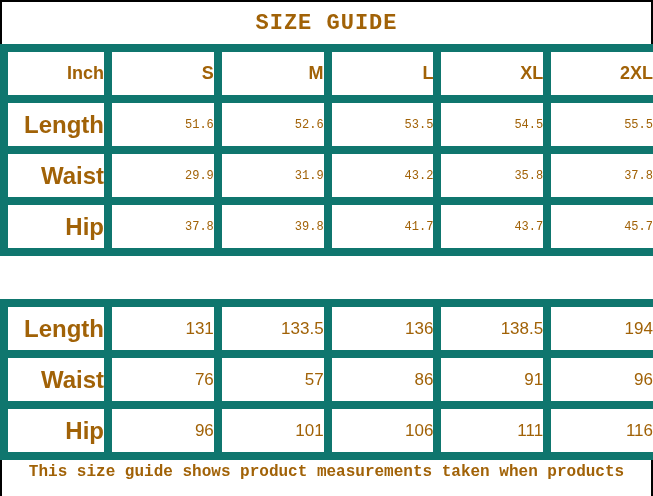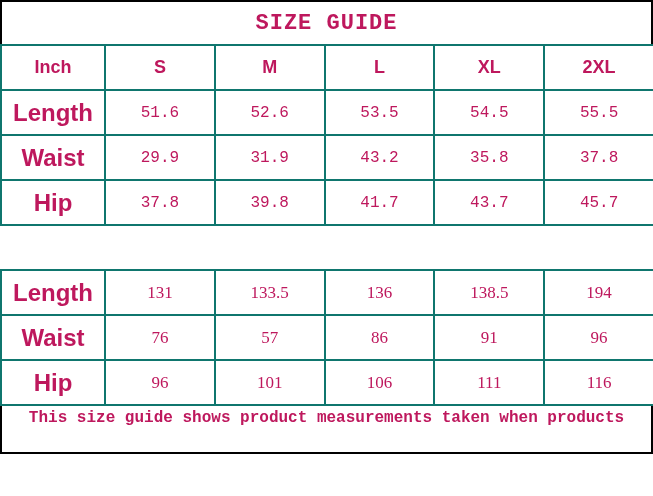--- a/index.html
+++ b/index.html
@@ -1,20 +1,20 @@
 <!DOCTYPE html>
 <html><head>
 <meta charset="utf-8">
 <style>
   html, body { margin: 0; padding: 0; background: #ffffff; }
   .page {
     width: 653px;
     height: 496px;
     background: #ffffff;
-    color: #be185d;
+    color: #a16207;
     font-family: "Liberation Sans", sans-serif;
     box-sizing: border-box;
     overflow: hidden;
     position: relative;
   }
   .title-row {
     box-sizing: border-box;
     height: 44px;
     border: 2px solid #000000;
     border-bottom: none;
@@ -24,46 +24,46 @@
     font-size: 22px;
     font-weight: bold;
     letter-spacing: 1px;
   }
   table.size-table {
     border-collapse: collapse;
     table-layout: fixed;
     width: 653px;
   }
   table.size-table td, table.size-table th {
-    border: 2px solid #0f766e;
-    text-align: center;
+    border: 8px solid #0f766e;
+    text-align: right;
     vertical-align: middle;
     padding: 0;
     height: 43px;
     overflow: hidden;
     white-space: nowrap;
   }
   col.c-label { width: 104px; }
   col.c-size  { width: 109.8px; }
   th.head-cell {
     font-size: 18px;
     font-weight: bold;
     font-family: "Liberation Sans", sans-serif;
   }
   td.label-cell {
     font-size: 24px;
     font-weight: bold;
     font-family: "Liberation Sans", sans-serif;
   }
   table.mono-vals td.value-cell {
     font-family: "Liberation Mono", "DejaVu Sans Mono", monospace;
-    font-size: 16px;
+    font-size: 12px;
   }
   table.sans-vals td.value-cell {
-    font-family: Liberation Serif, serif;
+    font-family: Liberation Sans, sans-serif;
     font-size: 17px;
     margin-left: 40px;
   }
   .gap-row {
     height: 43px;
     background: #ffffff;
   }
   .footer-note {
     box-sizing: border-box;
     height: 48px;

